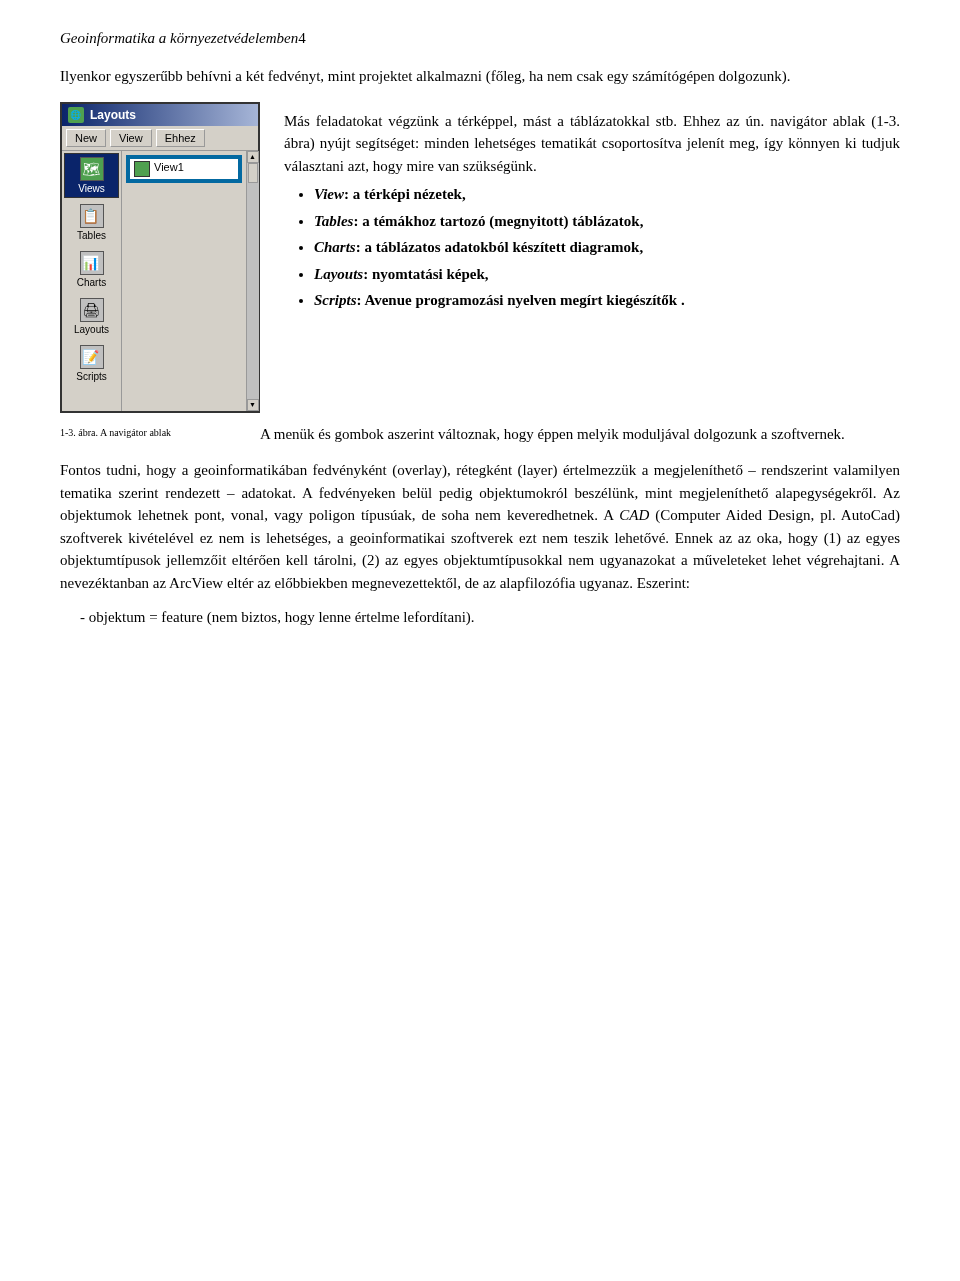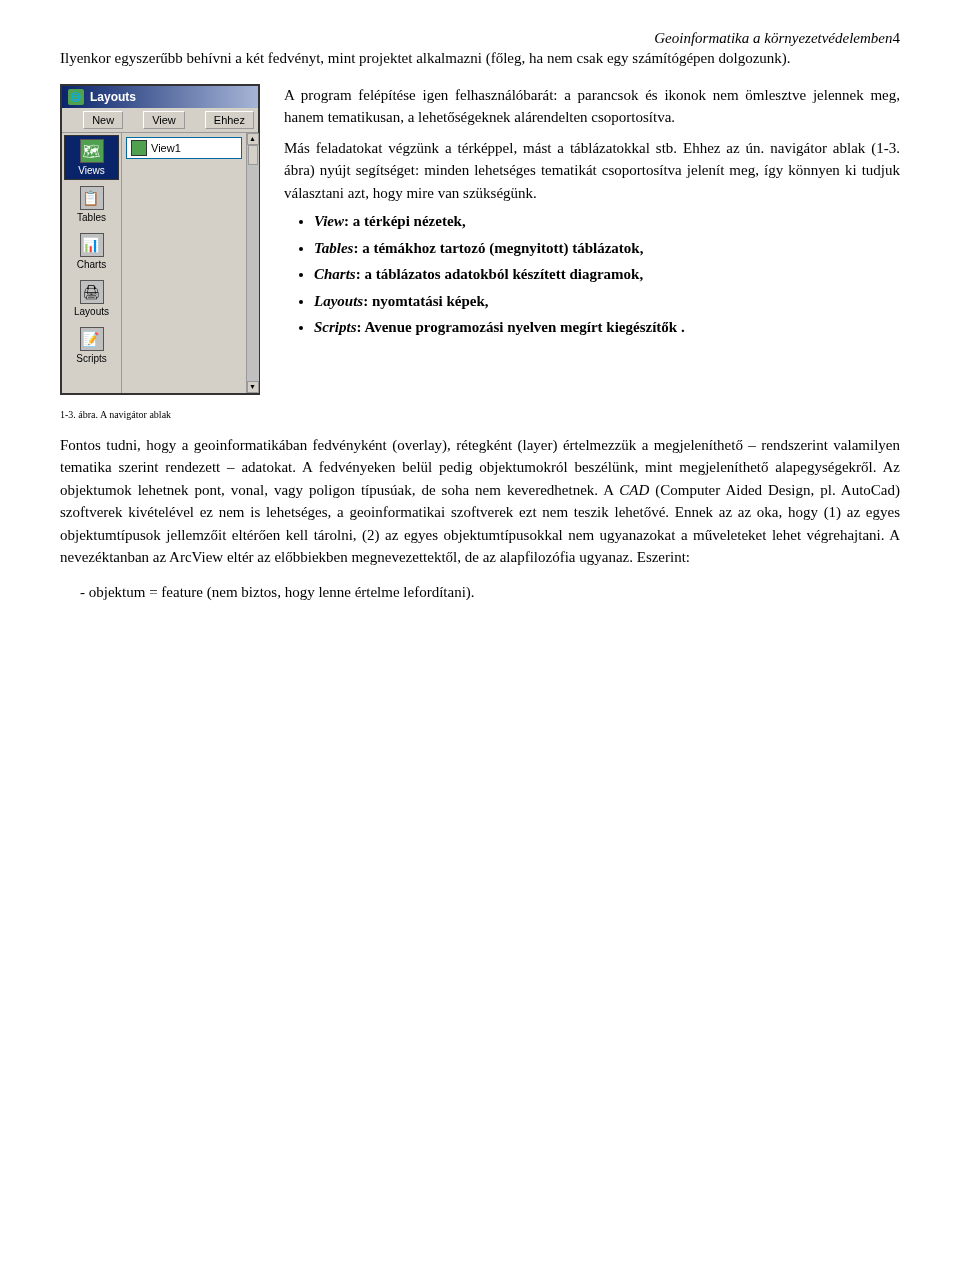--- a/index.html
+++ b/index.html
@@ -7,23 +7,24 @@
       font-family: "Times New Roman", Times, serif;
       font-size: 15px;
       background: #fff;
       color: #000;
       width: 960px;
       min-height: 1281px;
       padding: 30px 60px 40px 60px;
     }
     .page-header {
       display: flex;
-      justify-content: flex-end;
+      justify-content: flex-start;
       align-items: baseline;
       border-bottom: none;
+      margin-bottom: 18px;
     }
     .page-header-title {
       font-style: italic;
       font-size: 15px;
     }
     .page-number {
       font-size: 15px;
     }
     .intro-paragraph {
       margin-bottom: 14px;
@@ -62,25 +63,24 @@
       border-radius: 2px;
       display: flex;
       align-items: center;
       justify-content: center;
       font-size: 9px;
       color: #fff;
       flex-shrink: 0;
     }
     .nav-toolbar {
       display: flex;
-      gap: 20px;
+      gap: 4px;
       padding: 3px 4px;
       background: #d4d0c8;
       border-bottom: 1px solid #999;
-      justify-content: flex-end;
     }
     .nav-btn {
       background: #d4d0c8;
       border: 1px solid #999;
       border-top-color: #fff;
       border-left-color: #fff;
       padding: 2px 8px;
       font-size: 11px;
       cursor: pointer;
       font-family: Arial, sans-serif;
@@ -131,26 +131,25 @@
     .nav-sidebar-icon.layouts-icon { background: #c0c0c0; }
     .nav-sidebar-icon.scripts-icon { background: #c0c0c0; }
     .nav-main-area {
       flex: 1;
       padding: 4px;
       background: #d4d0c8;
       position: relative;
     }
     .nav-view-item {
       background: #fff;
-      border: 1px solid #0369a1;
+      border: 4px solid #0369a1;
       padding: 2px 4px;
       font-size: 11px;
       margin-bottom: 14px;
       display: flex;
-      align-items: center;
       gap: 4px;
     }
     .nav-view-icon {
       width: 16px;
       height: 16px;
       background: #4fa04f;
       border: 1px solid #333;
       flex-shrink: 0;
     }
     .nav-scrollbar {
@@ -293,36 +292,38 @@
         <div class="nav-scroll-btn">▲</div>
         <div class="nav-scroll-track">
           <div class="nav-scroll-thumb"></div>
         </div>
         <div class="nav-scroll-btn">▼</div>
       </div>
     </div>
   </div>
 
   <div class="right-column">
-    <p><span>A program felépítése igen felhasználóbarát: a parancsok és ikonok nem ömlesztve jelennek meg, hanem tematikusan, a lehetőségeknek alárendelten csoportosítva.</span></p>
     <p style="margin-top:8px;">Más feladatokat végzünk a térképpel, mást a táblázatokkal stb. Ehhez az ún. navigátor ablak (1-3. ábra) nyújt segítséget: minden lehetséges tematikát csoportosítva jelenít meg, így könnyen ki tudjuk választani azt, hogy mire van szükségünk.</p>
     <ul class="bullet-list">
       <li><span class="italic">View</span>: a térképi nézetek,</li>
       <li><span class="italic">Tables</span>: a témákhoz tartozó (megnyitott) táblázatok,</li>
       <li><span class="italic">Charts</span>: a táblázatos adatokból készített diagramok,</li>
       <li><span class="italic">Layouts</span>: nyomtatási képek,</li>
       <li><span class="italic">Scripts</span>: Avenue programozási nyelven megírt kiegészítők .</li>
     </ul>
   </div>
 </div>
 
 <div class="caption-and-text">
   <div class="caption-col">
     <span>1-3. ábra. A navigátor ablak</span>
   </div>
+  <div class="continuation-text">
+    <span>A menük és gombok aszerint változnak, hogy éppen melyik moduljával dolgozunk a szoftvernek.</span>
+  </div>
 </div>
 
 <p class="section-paragraph">
   Fontos tudni, hogy a geoinformatikában fedvényként (overlay), rétegként (layer) értelmezzük a megjeleníthető – rendszerint valamilyen tematika szerint rendezett – adatokat. A fedvényeken belül pedig objektumokról beszélünk, mint megjeleníthető alapegységekről. Az objektumok lehetnek pont, vonal, vagy poligon típusúak, de soha nem keveredhetnek. A <span class="italic">CAD</span> (Computer Aided Design, pl. AutoCad) szoftverek kivételével ez nem is lehetséges, a geoinformatikai szoftverek ezt nem teszik lehetővé. Ennek az az oka, hogy (1) az egyes objektumtípusok jellemzőit eltérően kell tárolni, (2) az egyes objektumtípusokkal nem ugyanazokat a műveleteket lehet végrehajtani. A nevezéktanban az ArcView eltér az előbbiekben megnevezettektől, de az alapfilozófia ugyanaz. Eszerint:
 </p>
 
 <ul class="dash-list">
   <li>objektum = feature (nem biztos, hogy lenne értelme lefordítani).</li>
 </ul>
 

